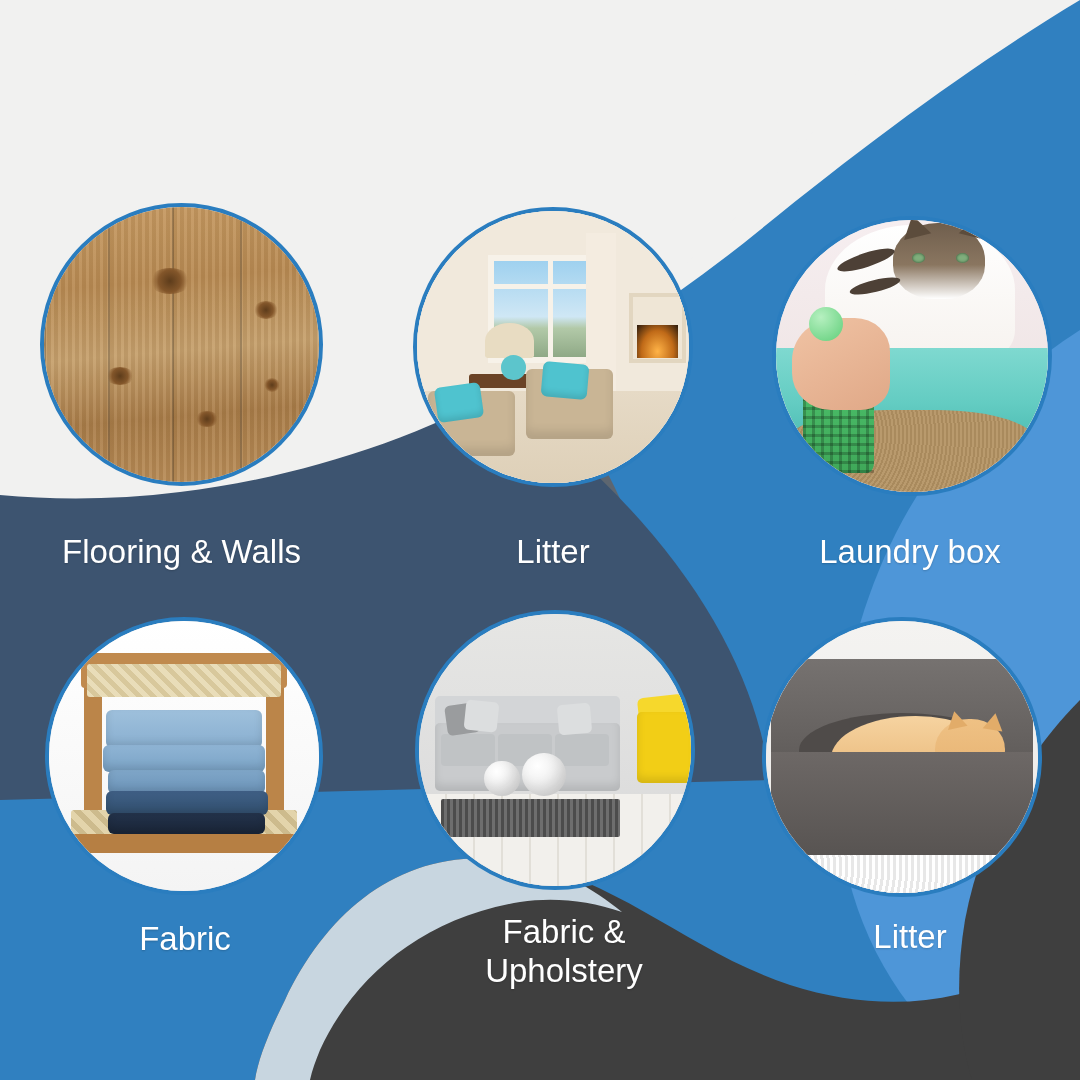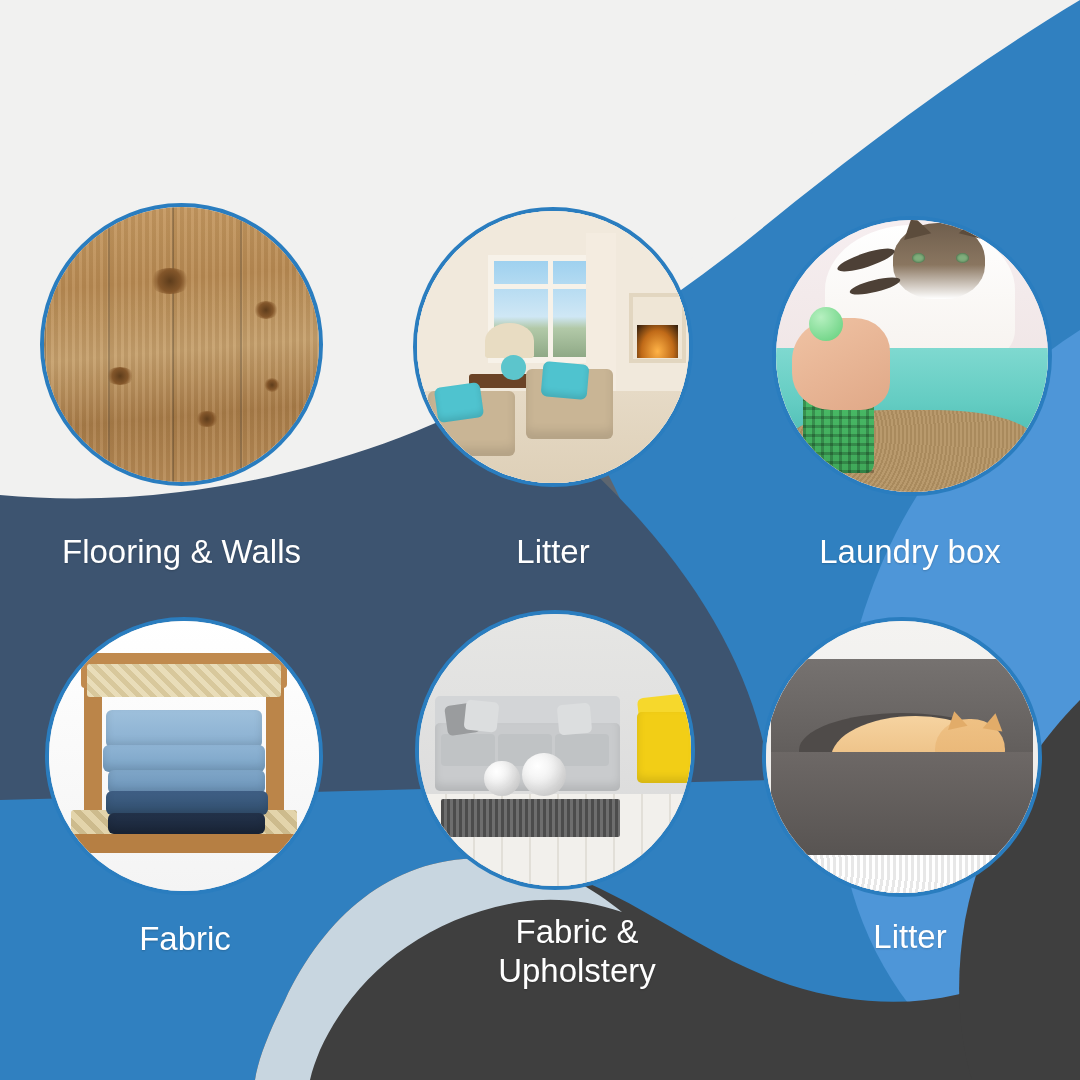--- a/index.html
+++ b/index.html
@@ -241,21 +241,21 @@
         <div class="fb-cush" style="left:29%;top:44%;width:20%;height:12%;"></div>
         <div class="fb-cush" style="left:50%;top:44%;width:20%;height:12%;"></div>
         <div class="fb-pillow" style="left:10%;top:33%;width:12%;height:11%;background:#9a9c9e;transform:rotate(-8deg);"></div>
         <div class="fb-pillow" style="left:17%;top:32%;width:12%;height:11%;background:#dcdedf;transform:rotate(6deg);"></div>
         <div class="fb-pillow" style="left:51%;top:33%;width:12%;height:11%;background:#dcdedf;transform:rotate(-5deg);"></div>
         <div class="fb-rug"></div>
         <div class="fb-ball" style="left:24%;top:54%;width:13%;height:13%;"></div>
         <div class="fb-ball" style="left:38%;top:51%;width:16%;height:16%;"></div>
       </div>
     </div>
-    <div class="caption" style="left:412px;top:913px;width:330px;">Fabric &amp;
+    <div class="caption" style="left:399px;top:913px;width:330px;">Fabric &amp;
 Upholstery</div>
   </div>
 
   <div class="item">
     <div class="circle" style="left:762px;top:617px;width:280px;height:280px;">
       <div class="art art-bed">
         <div class="bd-rug"></div>
         <div class="bd-bed-back"></div>
         <div class="bd-inner"></div>
         <div class="bd-cat"></div>

